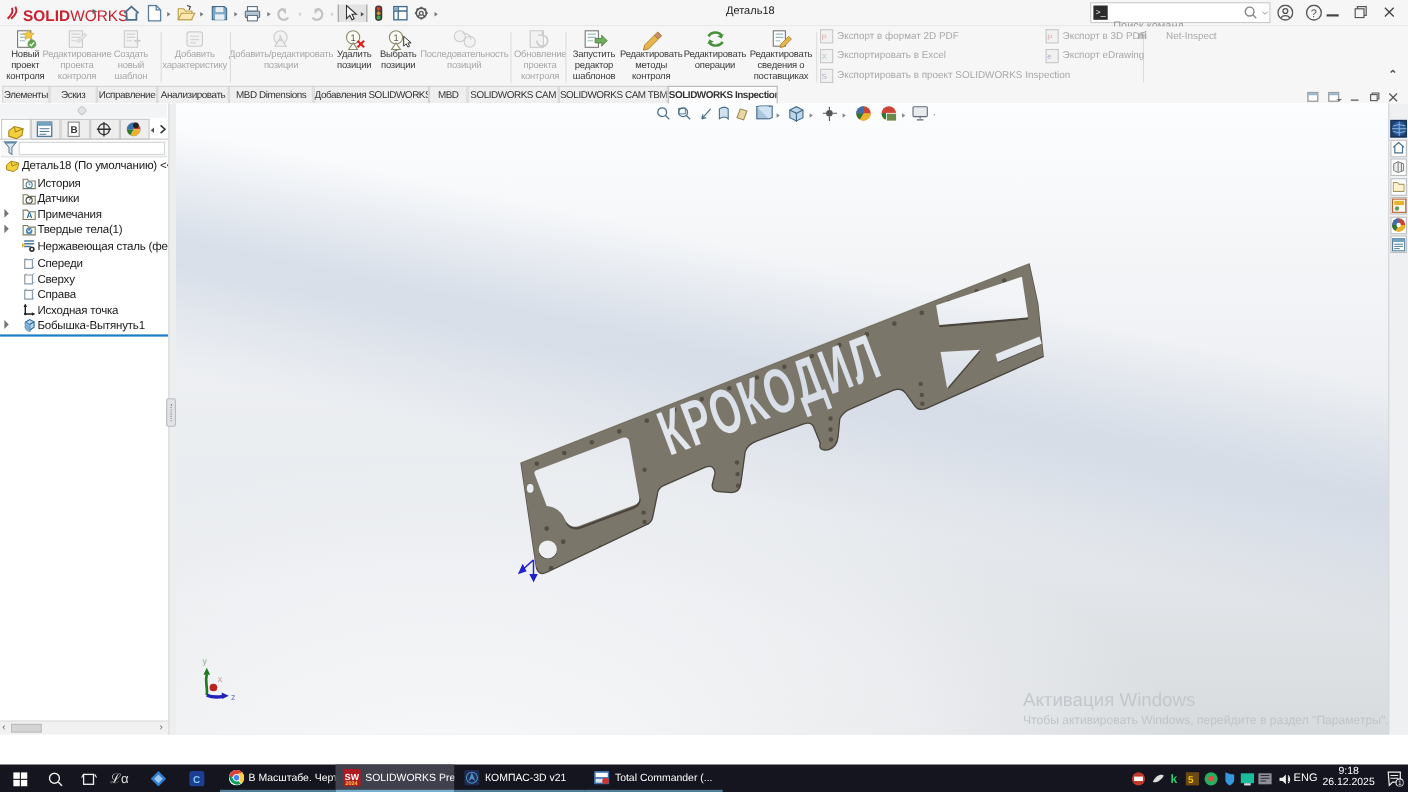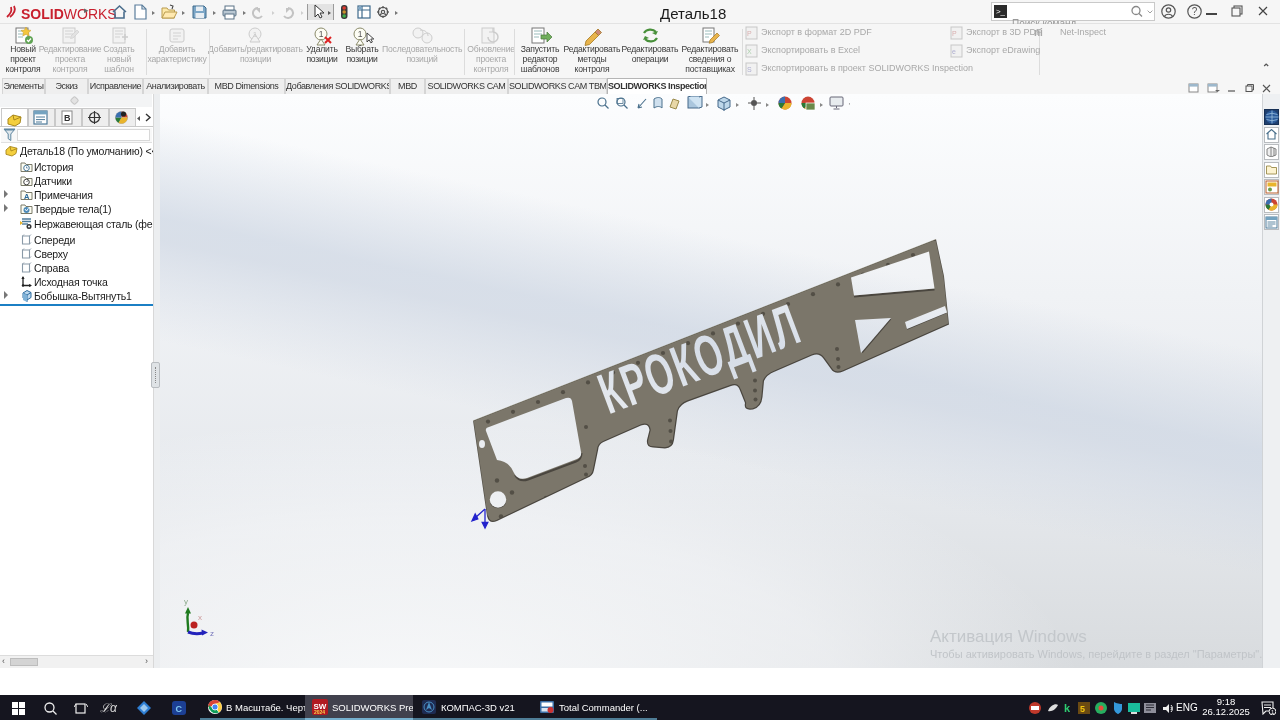--- a/index.html
+++ b/index.html
@@ -122,21 +122,21 @@
       <path d="M246 6 h12 M250 2 v12" stroke="#3f6a8c" stroke-width="1.2"></path>
       <rect x="246.7" y="2.7" width="2.8" height="2.8" fill="#7da7c7"></rect>
 
       <circle cx="271" cy="8" r="4.6" fill="none" stroke="#555" stroke-width="1.4"></circle>
       <circle cx="271" cy="8" r="1.7" fill="none" stroke="#555" stroke-width="1.2"></circle>
       <g stroke="#555" stroke-width="1.6">
         <path d="M271 2.2 v2 M271 11.8 v2 M265.2 8 h2 M274.8 8 h2 M266.9 3.9 l1.4 1.4 M272.7 9.7 l1.4 1.4 M275.1 3.9 l-1.4 1.4 M269.3 9.7 l-1.4 1.4"></path>
       </g>
       <path d="M283 7 l3 2 -3 2 z" fill="#777"></path>
     </svg>
-    <span class="abs" style="left:660px;top:5px;font-size:15px;color:#1a1a1a">Деталь18</span>
+    <span class="abs" style="left:660px;top:5px;font-size:10px;color:#1a1a1a">Деталь18</span>
 
     <div class="abs" style="left:991px;top:2px;width:164px;height:19px;background:#fff;border:1px solid #c9c9c9"></div>
     <div class="abs" style="left:994px;top:5px;width:13px;height:13px;background:#2b2b2b;color:#fff;font-size:8px;line-height:13px;text-align:center">&gt;_</div>
     <span class="abs" style="left:1012px;top:18px;font-size:10px;color:#999">Поиск команд</span>
     <svg class="abs" style="left:1130px;top:5px" width="24" height="13" viewBox="0 0 24 13">
       <circle cx="6" cy="5.5" r="4" stroke="#888" stroke-width="1.3" fill="none"></circle>
       <path d="M9 8.5 l3 3" stroke="#888" stroke-width="1.3"></path>
       <path d="M17 5 l3 3 3 -3" stroke="#888" stroke-width="1" fill="none" transform="scale(0.8) translate(5,2)"></path>
     </svg>
     <svg class="abs" style="left:1161px;top:4px" width="15" height="15" viewBox="0 0 15 15">
@@ -628,21 +628,21 @@
         <rect x="7" y="7" width="6" height="6" fill="#fff"></rect>
     </svg>
     <svg class="abs" style="left:44px;top:7px" width="13" height="13" viewBox="0 0 13 13">
       <circle cx="5.5" cy="5.5" r="4.5" stroke="#eee" fill="none" stroke-width="1.3"></circle>
         <path d="M9 9 l3.5 3.5" stroke="#eee" stroke-width="1.3"></path>
     </svg>
     <svg class="abs" style="left:74px;top:7px" width="14" height="13" viewBox="0 0 14 13">
       <rect x="2" y="2" width="9" height="9" fill="none" stroke="#eee" stroke-width="1.2"></rect>
       <path d="M0 5 l2 -3 M12 2 l2 3" stroke="#eee" stroke-width="1"></path>
     </svg>
-    <span class="abs" style="left:100px;top:4px;color:#ddd;font-size:12px;font-style:italic">ℒα</span>
+    <span class="abs" style="left:100px;top:4px;color:#ddd;font-size:12px;">ℒα</span>
     <svg class="abs" style="left:137px;top:6px" width="14" height="14" viewBox="0 0 14 14">
       <path d="M7 0 L14 7 L7 14 L0 7 Z" fill="#2f7fd4"></path>
       <path d="M7 3 L11 7 L7 11 L3 7 Z" fill="#9cc8ef"></path>
     </svg>
     <svg class="abs" style="left:172px;top:6px" width="14" height="14" viewBox="0 0 14 14">
       <rect x="0" y="0" width="14" height="14" rx="3" fill="#1c3f94"></rect>
       <text x="3.5" y="10.5" font-size="9" fill="#7ec8f0" font-weight="bold">C</text>
     </svg>
 
     <div class="tbapp" style="left:200px;width:105px;border-bottom:2px solid #4f7d96">

